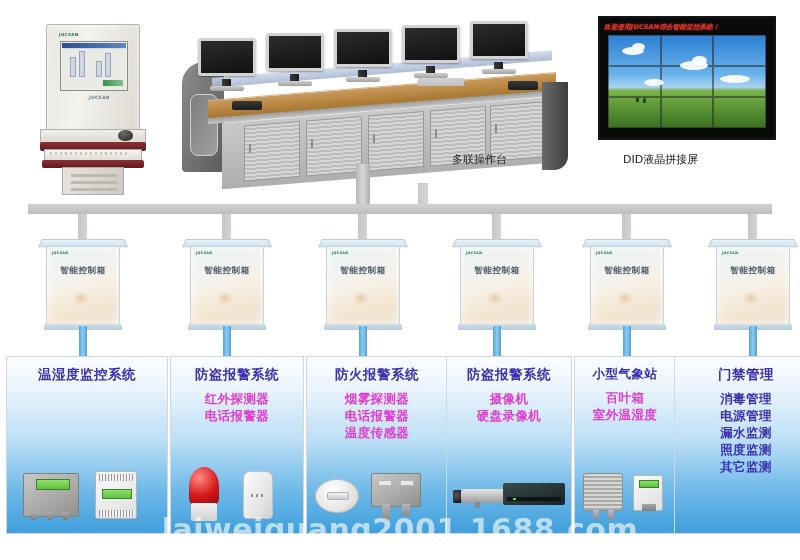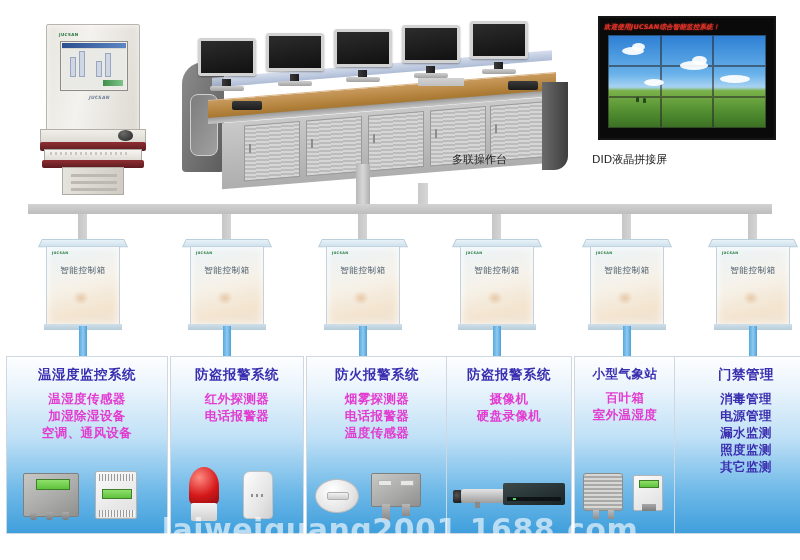--- a/index.html
+++ b/index.html
@@ -188,20 +188,21 @@
   .cbox-face::after{
     content:'';position:absolute;left:26px;top:44px;width:16px;height:14px;
     background:radial-gradient(ellipse,rgba(226,190,150,.75),rgba(226,190,150,0) 70%);
   }
   .cbox-logo{position:absolute;left:5px;top:4px;font-size:3.4px;font-weight:bold;
     color:#1f7a3c;letter-spacing:.3px;}
   .cbox-label{
     position:absolute;left:0;right:0;top:18px;text-align:center;
     font-size:8.5px;color:#4a5a68;letter-spacing:.6px;
     font-family:"DejaVu Sans","Liberation Sans",sans-serif;
+    font-weight:bold;
   }
   .cbox-base{
     position:absolute;left:4px;top:86px;width:78px;height:6px;
     background:linear-gradient(180deg,#cfe0ea,#b7ccd9);
   }
   .blue-wire{position:absolute;width:8px;background:linear-gradient(90deg,#53a8e0,#8ecaf0,#4f9fd8);}
 
   
   .panel{
     position:absolute;top:356px;height:178px;
@@ -377,21 +378,21 @@
       <div class="cloud" style="left:14px;top:12px;width:22px;height:8px;"></div>
       <div class="cloud" style="left:24px;top:8px;width:13px;height:8px;"></div>
       <div class="cloud" style="left:72px;top:26px;width:28px;height:9px;"></div>
       <div class="cloud" style="left:84px;top:21px;width:15px;height:9px;"></div>
       <div class="cloud" style="left:112px;top:40px;width:30px;height:8px;"></div>
       <div class="cloud" style="left:36px;top:44px;width:20px;height:7px;"></div>
       <div class="tree" style="left:28px;top:62px;"></div>
       <div class="tree" style="left:35px;top:63px;"></div>
     </div>
   </div>
-  <div class="caption" style="left:592px;top:152px">DID液晶拼接屏</div>
+  <div class="caption" style="left:623px;top:152px">DID液晶拼接屏</div>
 
   <div class="bus-up-h"></div>
   <div class="bus-up"></div>
   <div class="bus"></div>
   <div class="bus-leg" style="left:78px"></div>
   <div class="bus-leg" style="left:222px"></div>
   <div class="bus-leg" style="left:358px"></div>
   <div class="bus-leg" style="left:492px"></div>
   <div class="bus-leg" style="left:622px"></div>
   <div class="bus-leg" style="left:748px"></div>
@@ -447,25 +448,20 @@
 
   <div class="blue-wire" style="left:79px;top:326px;height:54px"></div>
   <div class="blue-wire" style="left:223px;top:326px;height:54px"></div>
   <div class="blue-wire" style="left:359px;top:326px;height:54px"></div>
   <div class="blue-wire" style="left:493px;top:326px;height:54px"></div>
   <div class="blue-wire" style="left:623px;top:326px;height:54px"></div>
   <div class="blue-wire" style="left:749px;top:326px;height:54px"></div>
 
   <div class="panel" style="left:6px;width:162px">
     <div class="p-title">温湿度监控系统</div>
-    <div class="p-items">
-      <div class="p-item">温湿度传感器</div>
-      <div class="p-item">加湿除湿设备</div>
-      <div class="p-item">空调、通风设备</div>
-    </div>
     <div class="p-art">
       <div class="eq eq-gray-box" style="left:16px;top:8px;width:56px;height:44px;">
         <div class="eq eq-lcd" style="left:12px;top:5px;width:34px;height:11px;"></div>
         <div class="eq" style="left:6px;top:38px;width:7px;height:8px;background:linear-gradient(180deg,#aaa,#7d7d7d);border-radius:0 0 3px 3px;"></div>
         <div class="eq" style="left:22px;top:38px;width:7px;height:8px;background:linear-gradient(180deg,#aaa,#7d7d7d);border-radius:0 0 3px 3px;"></div>
         <div class="eq" style="left:38px;top:38px;width:7px;height:8px;background:linear-gradient(180deg,#aaa,#7d7d7d);border-radius:0 0 3px 3px;"></div>
       </div>
       <div class="eq eq-white-box" style="left:88px;top:6px;width:42px;height:48px;">
         <div class="eq" style="left:3px;top:2px;width:36px;height:7px;background:repeating-linear-gradient(90deg,#9a9a9a 0 1px,#f2f2f2 1px 3px);"></div>
         <div class="eq eq-lcd" style="left:6px;top:17px;width:30px;height:10px;"></div>

